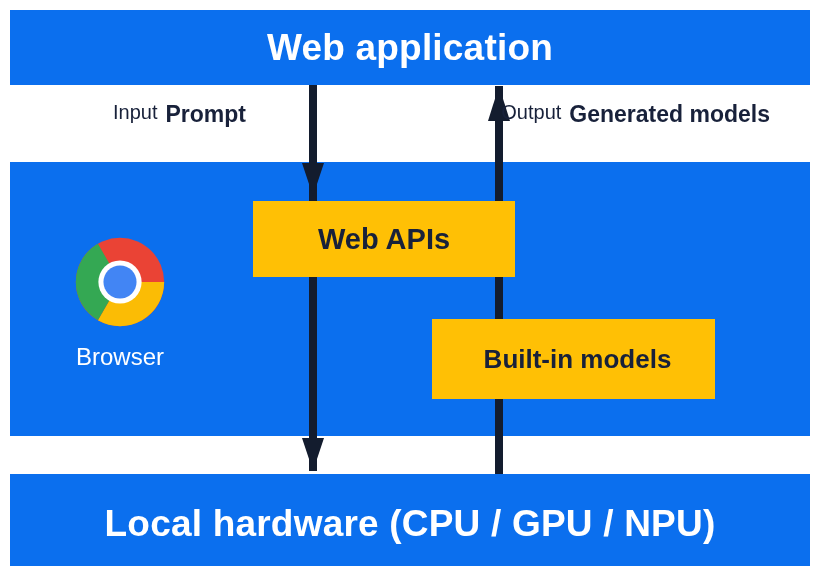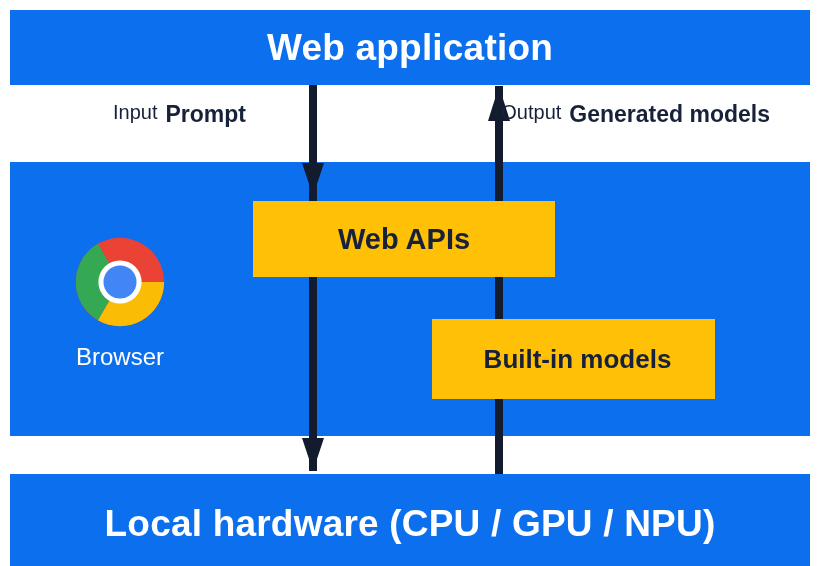--- a/index.html
+++ b/index.html
@@ -19,21 +19,21 @@
   .io-title{font-size:20px;font-weight:400;line-height:25px;}
   .io-value{font-size:23px;font-weight:bold;line-height:29px;}
 
   .arrow{position:absolute;z-index:2;}
   .arrow rect,.arrow polygon{fill:var(--arrow);}
   .arrow-down{left:301px;top:85px;}
   .arrow-up{left:487px;top:86px;}
 
   .ybox{position:absolute;background:var(--yellow);color:var(--navy);display:flex;flex-direction:column;
         align-items:center;justify-content:center;font-weight:bold;text-align:center;z-index:3;}
-  .webapis-box{left:253px;top:201px;width:302px;height:76px;font-size:29px;}
+  .webapis-box{left:253px;top:201px;width:262px;height:76px;font-size:29px;}
   .builtin-box{left:432px;top:319px;width:275px;height:80px;font-size:26px;line-height:33px;padding-left:8px;}
 
   .browser-group{position:absolute;left:44px;top:236px;width:152px;display:flex;flex-direction:column;
                  align-items:center;z-index:2;}
   .chrome-logo{width:92px;height:92px;display:block;}
   .browser-label{margin-top:15px;color:#fff;font-weight:normal;font-size:24px;}
 </style>
 </head>
 <body>
 

